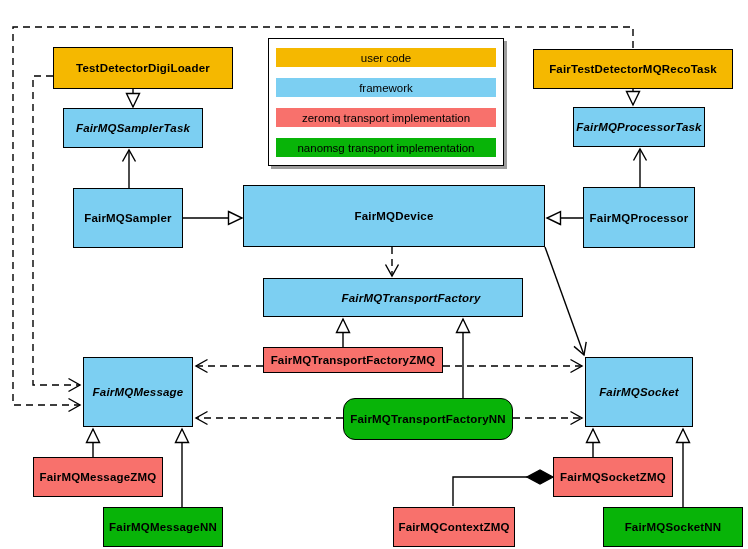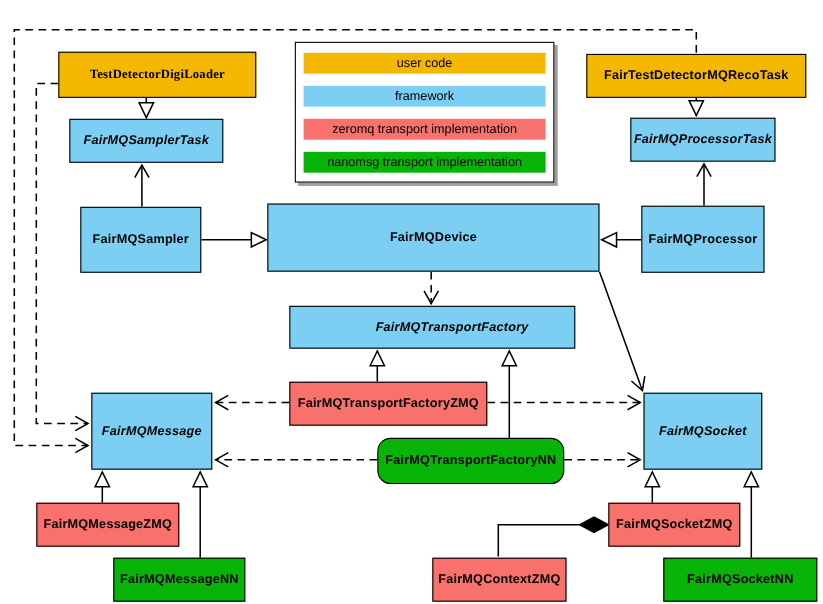--- a/index.html
+++ b/index.html
@@ -64,29 +64,29 @@
   </svg>
 
   <div id="legend">
       <div class="legend-bar" style="background: rgb(245, 184, 0);">user code</div>
       <div class="legend-bar" style="background: rgb(124, 207, 242);">framework</div>
       <div class="legend-bar" style="background: rgb(248, 113, 108);">zeromq transport implementation</div>
       <div class="legend-bar" style="background: rgb(8, 180, 8);">nanomsg transport implementation</div>
     </div>
 
   <div id="nodes-layer">
-      <div class="node" style="left: 53px; top: 35px; width: 180px; height: 42px; background: rgb(245, 184, 0); font-family: Liberation Serif, serif;">TestDetectorDigiLoader</div>
+      <div class="node" style="left: 53px; top: 35px; width: 180px; height: 42px; background: rgb(245, 184, 0);">TestDetectorDigiLoader</div>
       <div class="node abstract" style="left: 63px; top: 96px; width: 140px; height: 40px; background: rgb(124, 207, 242);">FairMQSamplerTask</div>
       <div class="node" style="left: 533px; top: 37px; width: 200px; height: 40px; background: rgb(245, 184, 0); text-align: center;">FairTestDetectorMQRecoTask</div>
       <div class="node abstract" style="left: 573px; top: 95px; width: 132px; height: 40px; background: rgb(124, 207, 242);">FairMQProcessorTask</div>
       <div class="node" style="left: 73px; top: 176px; width: 110px; height: 60px; background: rgb(124, 207, 242);">FairMQSampler</div>
       <div class="node" style="left: 243px; top: 173px; width: 302px; height: 62px; background: rgb(124, 207, 242);">FairMQDevice</div>
       <div class="node" style="left: 583px; top: 175px; width: 112px; height: 61px; background: rgb(124, 207, 242);">FairMQProcessor</div>
       <div class="node abstract" style="left: 263px; top: 266px; width: 260px; height: 39px; background: rgb(124, 207, 242); padding-left: 36px;">FairMQTransportFactory</div>
-      <div class="node" style="left: 263px; top: 335px; width: 180px; height: 40px; background: rgb(248, 113, 108);">FairMQTransportFactoryZMQ</div>
+      <div class="node" style="left: 263px; top: 335px; width: 180px; height: 26px; background: rgb(248, 113, 108);">FairMQTransportFactoryZMQ</div>
       <div class="node" style="left: 343px; top: 386px; width: 170px; height: 42px; background: rgb(8, 180, 8); border-radius: 12px;">FairMQTransportFactoryNN</div>
       <div class="node abstract" style="left: 83px; top: 345px; width: 110px; height: 70px; background: rgb(124, 207, 242);">FairMQMessage</div>
       <div class="node abstract" style="left: 585px; top: 345px; width: 108px; height: 70px; background: rgb(124, 207, 242);">FairMQSocket</div>
       <div class="node" style="left: 33px; top: 445px; width: 130px; height: 40px; background: rgb(248, 113, 108);">FairMQMessageZMQ</div>
       <div class="node" style="left: 103px; top: 495px; width: 120px; height: 40px; background: rgb(8, 180, 8);">FairMQMessageNN</div>
       <div class="node" style="left: 393px; top: 495px; width: 122px; height: 40px; background: rgb(248, 113, 108);">FairMQContextZMQ</div>
       <div class="node" style="left: 553px; top: 445px; width: 120px; height: 40px; background: rgb(248, 113, 108);">FairMQSocketZMQ</div>
       <div class="node" style="left: 603px; top: 495px; width: 140px; height: 40px; background: rgb(8, 180, 8);">FairMQSocketNN</div>
     </div>
 

